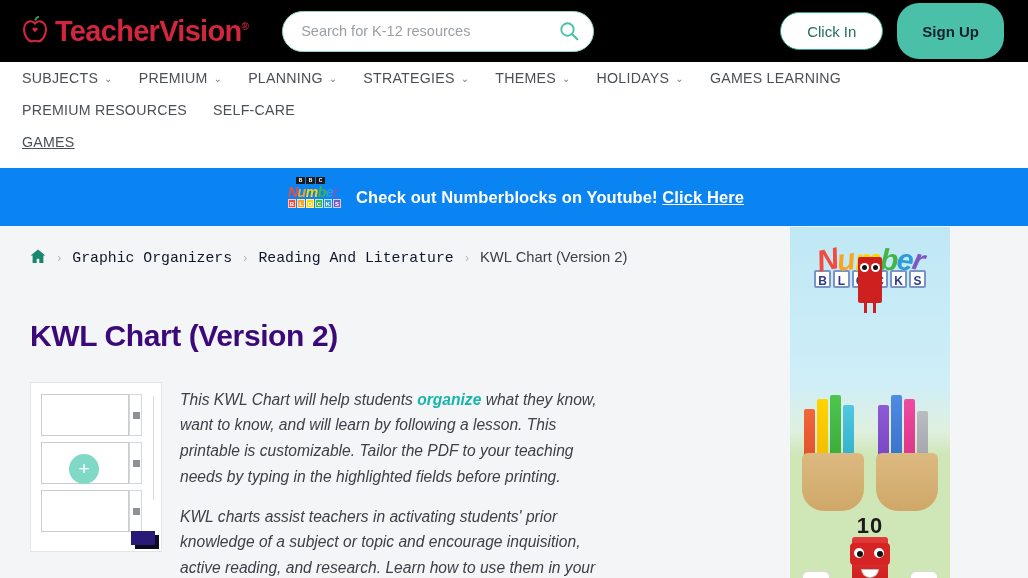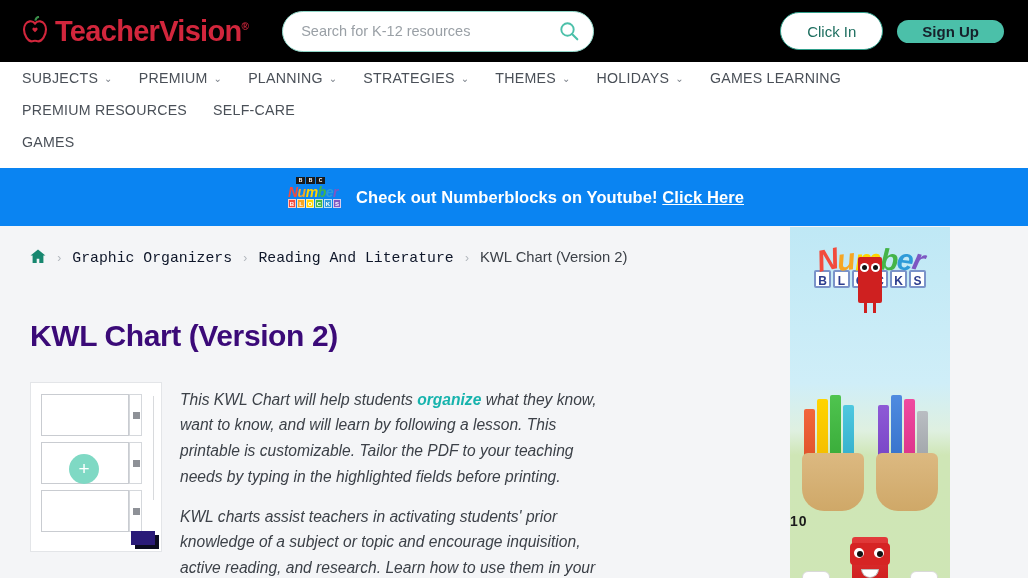--- a/index.html
+++ b/index.html
@@ -73,21 +73,21 @@
     cursor: pointer;
     font-family: "Liberation Sans", sans-serif;
     display: flex; align-items: center; justify-content: center;
   }
   .btn-signup {
     border: none;
     background: #4bc0a9;
     color: #16212b;
     border-radius: 22px;
     padding: 0 25px;
-    height: 23px;
+    height: 56px;
     font-size: 15px;
     font-weight: 700;
     cursor: pointer;
     font-family: "Liberation Sans", sans-serif;
     display: flex; align-items: center; justify-content: center;
   }
 
   
   .nav {
     background: #fff;
@@ -332,21 +332,21 @@
   .pencil { width: 11px; border-radius: 2px 2px 0 0; }
   .palm {
     position: absolute; width: 62px; height: 58px;
     background: linear-gradient(#dcb981, #cfa868);
     border-radius: 6px 6px 22px 22px;
   }
   .palm.left { left: 12px; top: 58px; }
   .palm.right { left: 86px; top: 58px; }
   .ad-ten {
     position: absolute; left: 0; top: 118px; width: 160px;
-    text-align: left; font-size: 14px; font-weight: 700; color: #1b1b1b;
+    text-align: center; font-size: 22px; font-weight: 700; color: #1b1b1b;
     letter-spacing: 1px;
   }
   .ad-char {
     position: absolute; left: 62px; top: 142px;
     width: 36px; height: 98px;
     background: linear-gradient(#e23b3b, #d02020 42%, #ffffff 42%, #f4f4f4 100%);
     border-radius: 3px;
     z-index: 4;
   }
   .ad-char .mask {
@@ -434,21 +434,21 @@
   </div>
   <div class="nav-item">
     <span>GAMES LEARNING</span>
   </div>
   <div class="nav-item">
     <span>PREMIUM RESOURCES</span>
   </div>
   <div class="nav-item">
     <span>SELF-CARE</span>
   </div>
-  <div class="nav-item" style="flex-basis:100%;">
+  <div class="nav-item" style="flex-basis:100%;text-decoration:underline;">
     <span>GAMES</span>
   </div>
 </nav>
 
 <div class="promo">
   <span class="nb-mini">
     <span class="bbc">
       <span>B</span>
       <span>B</span>
       <span>C</span>

